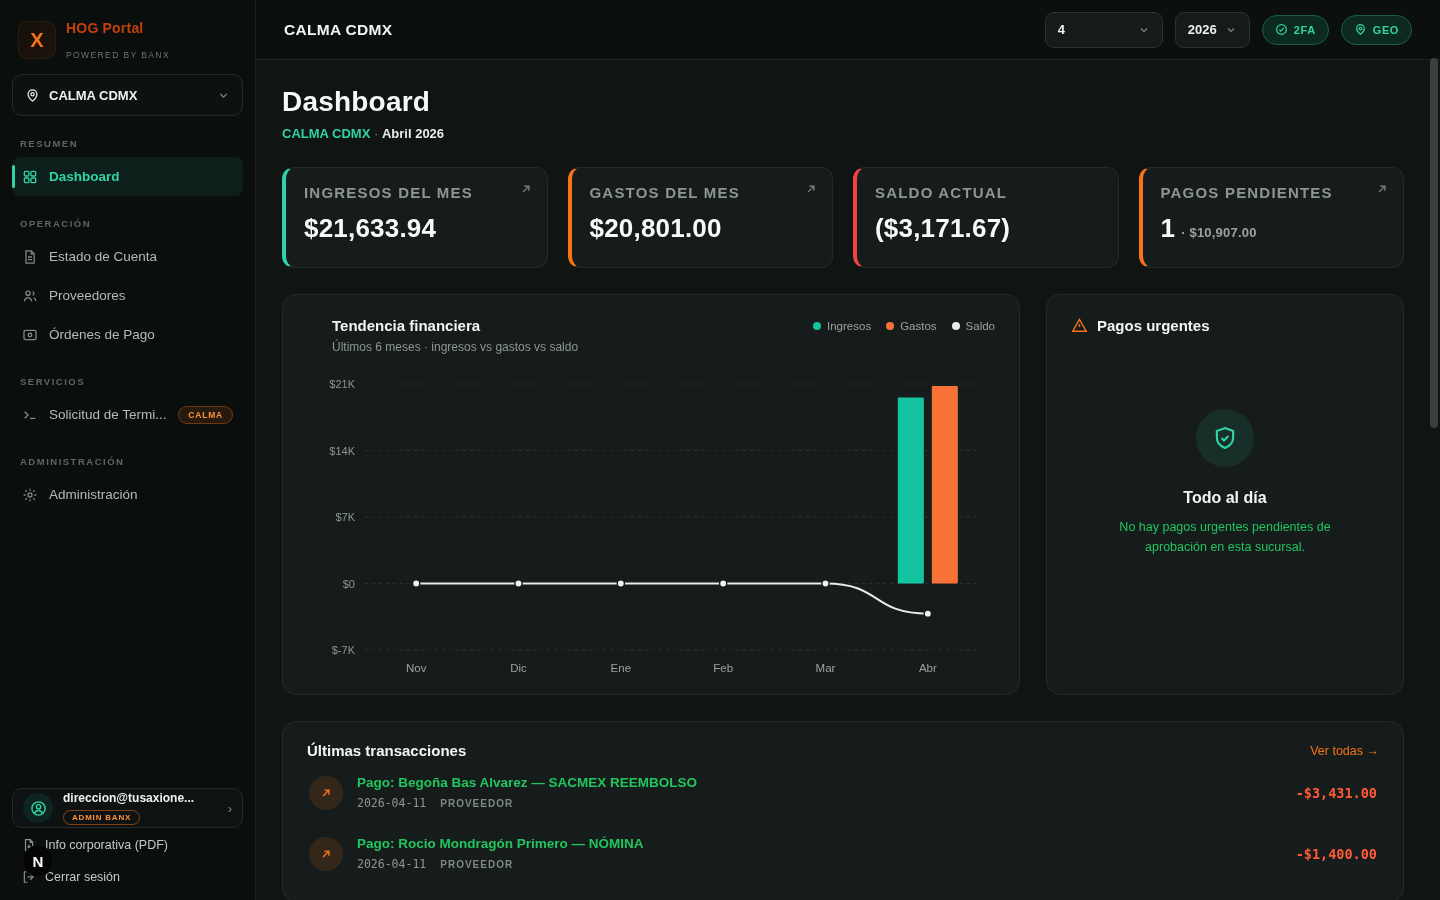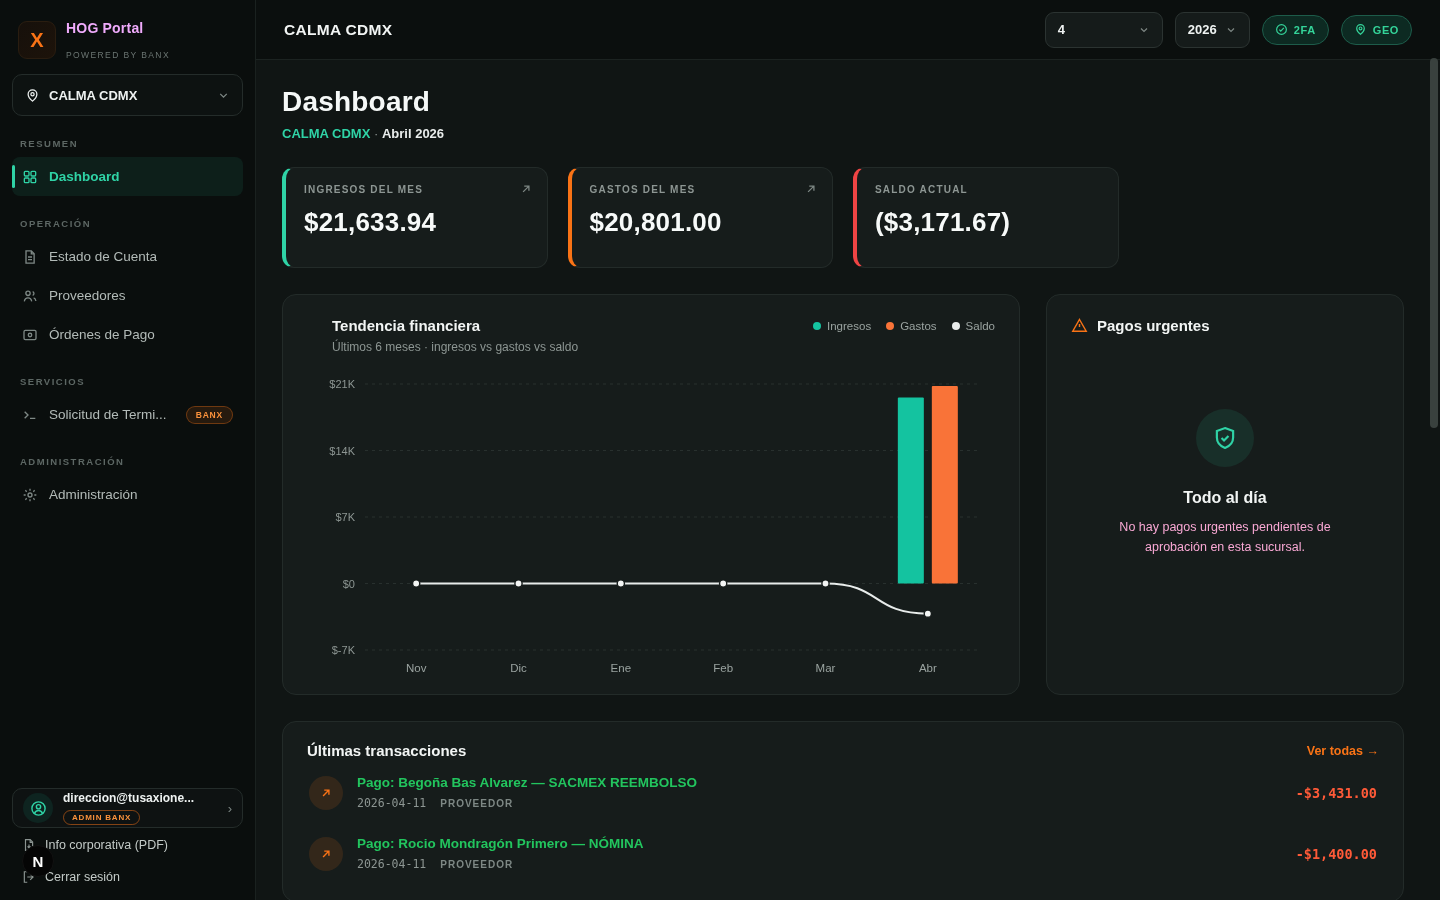--- a/index.html
+++ b/index.html
@@ -4,21 +4,21 @@
 <style>
   * { margin:0; padding:0; box-sizing:border-box; }
   html,body { width:1440px; height:900px; overflow:hidden; background:#0b0f0e; }
   body { font-family:"Liberation Sans","DejaVu Sans",sans-serif; color:#e5e9e8; }
   .app { width:1440px; height:900px; display:flex; position:relative; }
 
   
   .sidebar { width:256px; min-width:256px; height:900px; background:#0a0e0d; border-right:1px solid #1a211f; display:flex; flex-direction:column; padding:14px 12px 14px; }
   .logo-row { display:flex; align-items:center; gap:10px; padding:6px 6px 14px; }
   .logo-box { width:38px; height:38px; border-radius:9px; background:linear-gradient(135deg,#16100b,#1d130a); border:1px solid #2a1d10; display:flex; align-items:center; justify-content:center; color:#f97316; font-weight:800; font-size:20px; }
-  .app-name { font-size:14px; font-weight:700; color:#f0abfc; letter-spacing:.2px; }
+  .app-name { font-size:14px; font-weight:700; color:#c2410c; letter-spacing:.2px; }
   .powered { font-size:8.5px; color:#6b7572; letter-spacing:1.4px; margin-top:14px; }
   .branch-selector { width:100%; height:42px; background:#12181672; border:1px solid #242c2a; border-radius:10px; display:flex; align-items:center; gap:9px; padding:0 12px; color:#eef2f1; font-size:13px; font-weight:700; cursor:pointer; font-family:inherit; }
   .branch-selector .chev { margin-left:auto; color:#7d8784; }
   .sec-label { font-size:9.5px; letter-spacing:1.5px; color:#5d6764; font-weight:700; margin:22px 8px 8px; }
   .nav-item { display:flex; align-items:center; gap:11px; height:39px; padding:0 10px; border-radius:8px; color:#b3bbb8; font-size:13.5px; cursor:pointer; position:relative; }
   .nav-item .nicon { color:#7e8885; display:flex; }
   .nav-item.active { background:rgba(45,211,167,.09); color:#2fd3a6; font-weight:700; }
   .nav-item.active .nicon { color:#2fd3a6; }
   .nav-item.active::before { content:""; position:absolute; left:0; top:8px; bottom:8px; width:3px; border-radius:3px; background:#2fd3a6; }
   .beta-badge { margin-left:auto; font-size:8.5px; font-weight:800; letter-spacing:.8px; color:#fb923c; background:rgba(249,115,22,.12); border:1px solid rgba(249,115,22,.35); border-radius:999px; padding:3px 9px; }
@@ -44,21 +44,21 @@
 
   .content { flex:1; overflow:hidden; padding:26px 36px 0 26px; }
   .page-title { font-size:28px; font-weight:800; color:#f5f8f7; letter-spacing:.2px; }
   .page-sub { margin-top:8px; font-size:13px; color:#8d9693; }
   .page-sub .branch { color:#2fd3a6; font-weight:700; }
   .page-sub .period { color:#e8ecEB; color:#e8eceb; font-weight:700; }
 
   
   .stats-row { display:grid; grid-template-columns:repeat(4,1fr); gap:20px; margin-top:26px; }
   .stat-card { background:#161c1b; border:1px solid #232b29; border-left:4px solid #2fd3a6; border-radius:12px; padding:16px 18px 18px; position:relative; min-height:101px; }
-  .stat-label { font-size:10px; font-weight:700; letter-spacing:1.2px; color:#8d9693; }
+  .stat-label { font-size:15px; font-weight:700; letter-spacing:1.2px; color:#8d9693; }
   .stat-value { font-size:26px; font-weight:800; color:#f7faf9; margin-top:12px; letter-spacing:.2px; }
   .stat-sub { font-size:13px; color:#9aa3a0; font-weight:600; margin-left:6px; }
   .stat-arrow { position:absolute; top:14px; right:14px; color:#7d8784; }
 
   
   .mid-row { display:grid; grid-template-columns:1fr 358px; gap:26px; margin-top:26px; }
   .card { background:#161c1b; border:1px solid #232b29; border-radius:14px; }
   .chart-card { padding:22px 24px 10px; }
   .chart-head { display:flex; align-items:flex-start;margin-left:25px; }
   .card-title { font-size:15px; font-weight:800; color:#f2f5f4; }
@@ -66,26 +66,26 @@
   .legend { margin-left:auto; display:flex; gap:15px; align-items:center; padding-top:3px; }
   .legend-item { display:flex; align-items:center; gap:6px; font-size:11.5px; color:#9aa3a0; }
   .legend-dot { width:8px; height:8px; border-radius:50%; background:#888; }
 
   .urgent-card { padding:22px 24px; display:flex; flex-direction:column; }
   .urgent-head { display:flex; align-items:center; gap:9px; }
   .urgent-head .nicon { color:#f97316; display:flex; }
   .urgent-body { flex:1; display:flex; flex-direction:column; align-items:center; justify-content:center; text-align:center; padding:0 14px 40px; }
   .shield-circle { width:58px; height:58px; border-radius:50%; background:rgba(45,211,167,.1); color:#2fd3a6; display:flex; align-items:center; justify-content:center; }
   .ok-title { font-size:16px; font-weight:800; color:#f2f5f4; margin-top:22px; }
-  .ok-text { font-size:12.5px; color:#f9a8d4; margin-top:10px; line-height:1.6; max-width:250px; }
+  .ok-text { font-size:12.5px; color:#22c55e; margin-top:10px; line-height:1.6; max-width:250px; }
 
   
   .tx-card { margin-top:26px; padding:20px 24px 20px; }
   .tx-head { display:flex; align-items:center; }
-  .view-all { margin-left:auto; font-size:12.5px; font-weight:700; color:#f97316; cursor:pointer; }
+  .view-all { margin-left:auto; font-size:12.5px; font-weight:400; color:#f97316; cursor:pointer; }
   .tx-row { display:flex; align-items:center; gap:14px; padding:16px 2px 10px; }
   .tx-icon { width:34px; height:34px; border-radius:50%; background:rgba(249,115,22,.13); color:#f97316; display:flex; align-items:center; justify-content:center; flex:none; }
   .tx-title { font-size:13.5px; font-weight:700; color:#22c55e; }
   .tx-meta { display:flex; align-items:center; gap:14px; margin-top:6px; }
   .tx-date { font-family:"DejaVu Sans Mono","Liberation Mono",monospace; font-size:11.5px; color:#8d9693; }
   .tx-type { font-size:10px; letter-spacing:1px; font-weight:700; color:#7e8885; }
   .tx-amount { margin-left:auto; font-family:"DejaVu Sans Mono","Liberation Mono",monospace; font-size:13.5px; font-weight:800; color:#ff5a38; }
 
   
   .scrollbar-track { position:absolute; right:2px; top:58px; width:8px; height:840px; }
@@ -170,21 +170,21 @@
     </div>
 
     <div class="sec-label">SERVICIOS</div>
     <div class="nav-item">
       <span class="nicon">
         <svg class="ic" width="16" height="16" viewBox="0 0 24 24" fill="none" stroke="currentColor" stroke-width="2">
             <path d="M4 7l5 5-5 5M12 17h8"></path>
           </svg>
       </span>
       <span>Solicitud de Termi...</span>
-      <span class="beta-badge">BANX</span>
+      <span class="beta-badge">CALMA</span>
     </div>
 
     <div class="sec-label">ADMINISTRACIÓN</div>
     <div class="nav-item">
       <span class="nicon">
         <svg class="ic" width="16" height="16" viewBox="0 0 24 24" fill="none" stroke="currentColor" stroke-width="2">
             <circle cx="12" cy="12" r="3"></circle>
             <path d="M12 2.5v3M12 18.5v3M2.5 12h3M18.5 12h3M5 5l2.1 2.1M16.9 16.9L19 19M19 5l-2.1 2.1M7.1 16.9L5 19"></path>
           </svg>
       </span>
@@ -292,20 +292,29 @@
           <div class="stat-value">$20,801.00</div>
           <span class="stat-arrow">
             <svg class="ic" width="14" height="14" viewBox="0 0 24 24" fill="none" stroke="currentColor" stroke-width="2.2">
                 <path d="M7 17L17 7M9 7h8v8"></path>
               </svg>
           </span>
         </div>
         <div class="stat-card" style="border-left-color: rgb(239, 68, 68);">
           <div class="stat-label">SALDO ACTUAL</div>
           <div class="stat-value">($3,171.67)</div>
+        </div>
+        <div class="stat-card" style="border-left-color: rgb(249, 115, 22);">
+          <div class="stat-label">PAGOS PENDIENTES</div>
+          <div class="stat-value"><span>1</span><span class="stat-sub">· $10,907.00</span></div>
+          <span class="stat-arrow">
+            <svg class="ic" width="14" height="14" viewBox="0 0 24 24" fill="none" stroke="currentColor" stroke-width="2.2">
+                <path d="M7 17L17 7M9 7h8v8"></path>
+              </svg>
+          </span>
         </div>
       </div>
 
       <div class="mid-row">
         <div class="card chart-card">
           <div class="chart-head">
             <div>
               <div class="card-title">Tendencia financiera</div>
               <div class="card-sub">Últimos 6 meses · ingresos vs gastos vs saldo</div>
             </div>

